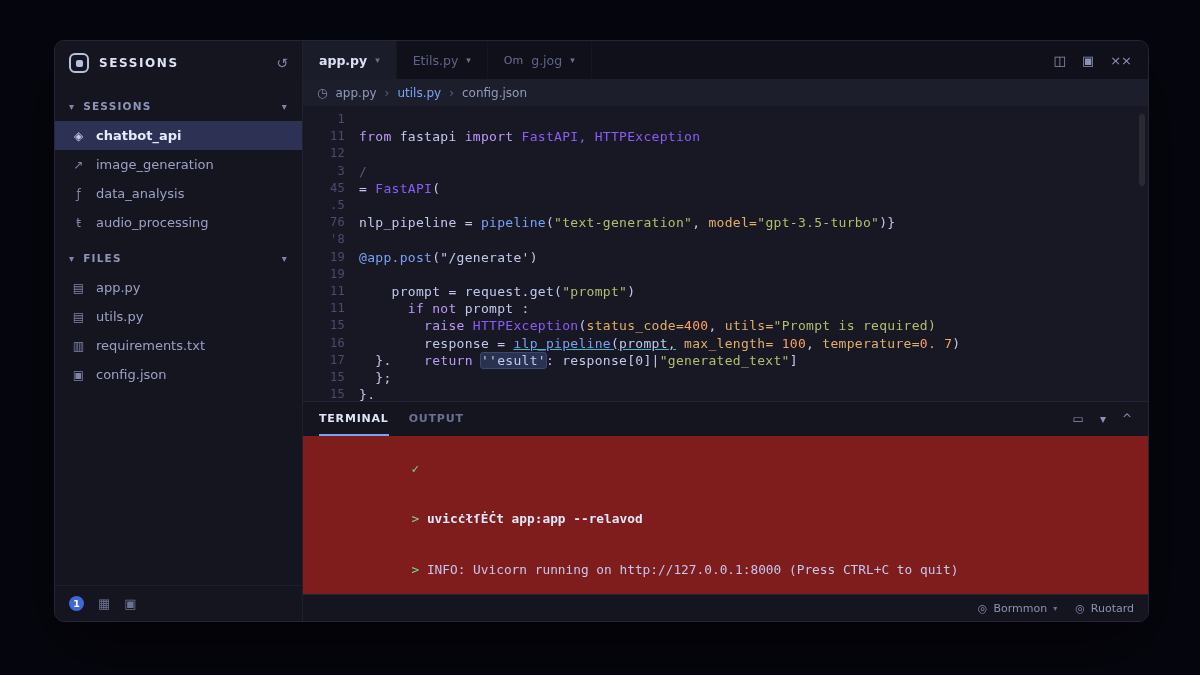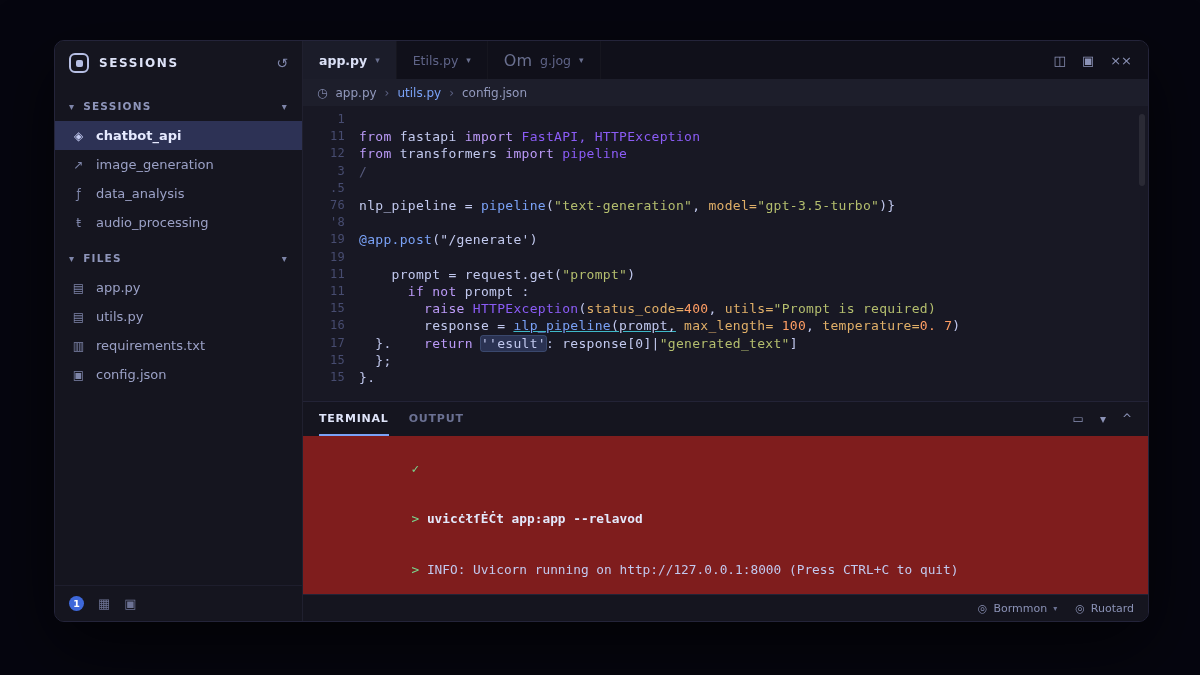--- a/index.html
+++ b/index.html
@@ -22,21 +22,21 @@
   .sb-footer{position:absolute;bottom:0;left:0;right:0;height:36px;display:flex;align-items:center;gap:14px;padding:0 14px;border-top:1px solid #1e1e2d}
   .badge{width:15px;height:15px;border-radius:50%;background:#3e68da;color:#fff;font-size:9.5px;font-weight:bold;display:flex;align-items:center;justify-content:center;cursor:pointer}
   .ft-icon{color:#6c7294;font-size:13px;cursor:pointer}
   
   .main{flex:1;display:flex;flex-direction:column;background:#181824;min-width:0}
   .tabbar{height:38px;background:#10101a;display:flex;align-items:stretch;flex:none}
   .tabs{display:flex}
   .tab{display:flex;align-items:center;gap:8px;padding:0 16px;font-size:12.5px;color:#5f6488;cursor:pointer;border-right:1px solid #16161f}
   .tab.active{background:#1b1c29;color:#dce1f7;font-weight:bold}
   .tab .chev{font-size:9px;color:#6a7090}
-  .tab-pre{font-size:16px;color:#6a7090}
+  .tab-pre{font-size:11px;color:#6a7090}
   .tab-actions{margin-left:auto;display:flex;align-items:center;gap:16px;padding:0 16px;color:#8b92b6;font-size:13px}
   .tab-actions span{cursor:pointer}
   .breadcrumb{height:27px;background:#1d1e2b;display:flex;align-items:center;gap:8px;padding:0 14px;font-size:12px;color:#9299bd;flex:none}
   .bc-icon{color:#7e85a9;font-size:12px}
   .bc-item{display:flex;align-items:center;gap:8px;cursor:pointer}
   .bc-item.accent .bc-label{color:#7aa2f7}
   .bc-item:last-child .sep{display:none}
   .sep{color:#5c6183}
   
   .editor{flex:1;position:relative;padding-top:5px;font-family:"DejaVu Sans Mono",monospace;font-size:13px;line-height:17.2px;letter-spacing:.3px;overflow:hidden;background:#181824;cursor:text}
@@ -209,28 +209,31 @@
           <span class="code"></span>
         </div>
 
         <div class="code-row">
           <span class="gutter">11</span>
           <span class="code"><span class="seg kw">from </span><span class="seg txt">fastapi </span><span class="seg kw">import </span><span class="seg typ">FastAPI, HTTPException</span></span>
         </div>
 
         <div class="code-row">
           <span class="gutter">12</span>
-          <span class="code"><span class="seg kw">from </span><span class="seg txt">transformers </span><span class="seg kw">import </span><span class="seg typ">pipeline</span></span>
         </div>
 
         <div class="code-row">
           <span class="gutter">3</span>
           <span class="code"><span class="seg dim">/</span></span>
         </div>
 
+        <div class="code-row">
+          <span class="gutter">45</span>
+          <span class="code"><span class="seg txt">= </span><span class="seg typ">FastAPI</span><span class="seg txt">(</span></span>
+        </div>
 
         <div class="code-row">
           <span class="gutter">.5</span>
           <span class="code"></span>
         </div>
 
         <div class="code-row">
           <span class="gutter">76</span>
           <span class="code"><span class="seg txt">nlp_pipeline = </span><span class="seg fn">pipeline</span><span class="seg txt">(</span><span class="seg str">"text-generation"</span><span class="seg txt">, </span><span class="seg param">model=</span><span class="seg str">"gpt-3.5-turbo"</span><span class="seg txt">)}</span></span>
         </div>

